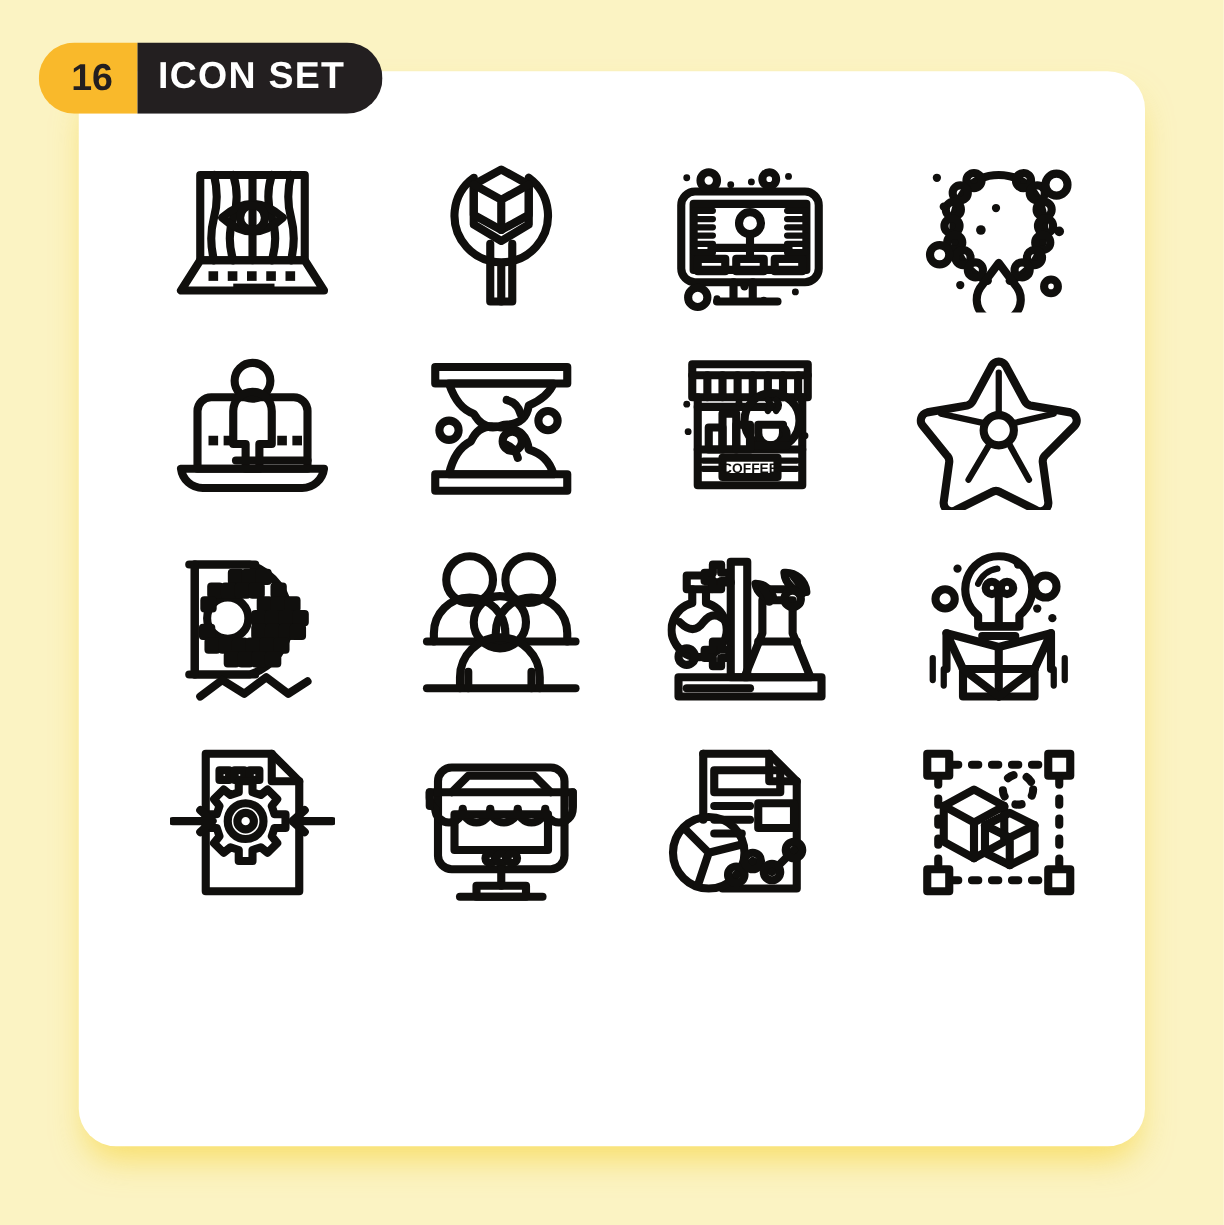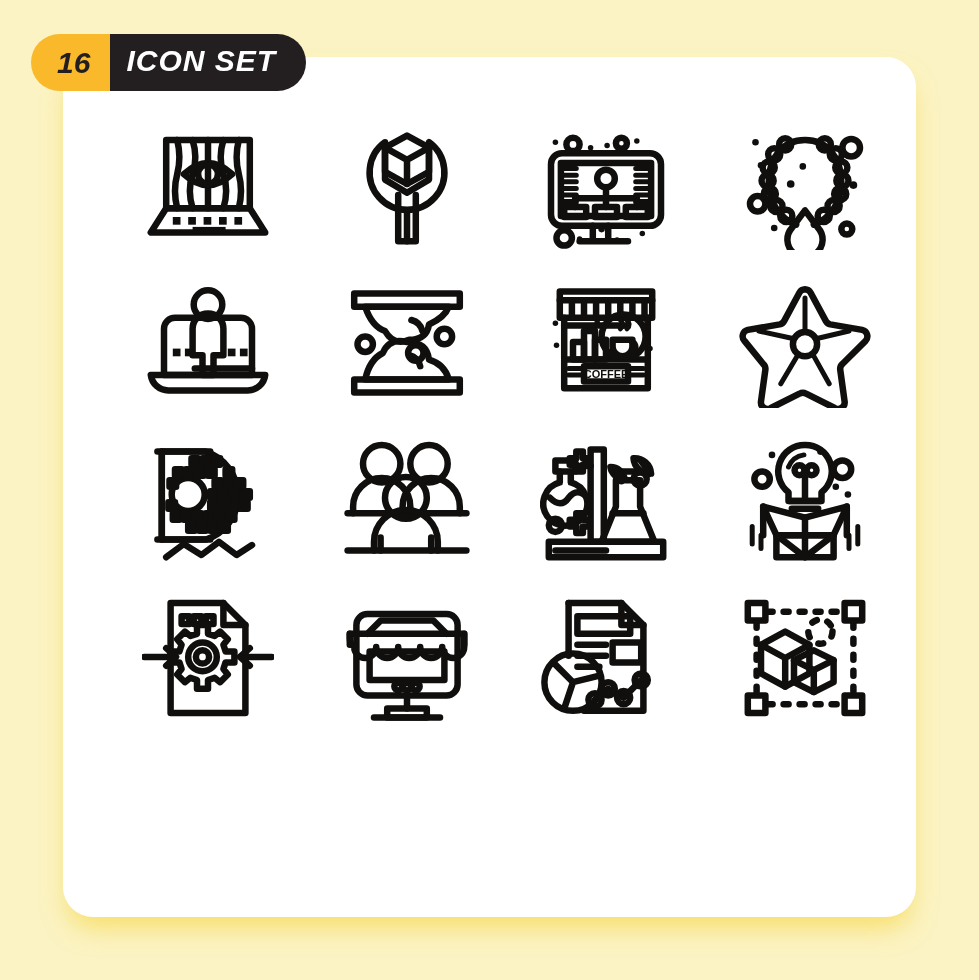--- a/index.html
+++ b/index.html
@@ -32,21 +32,20 @@
   #set-badge {
     position: absolute;
     left: 31px;
     top: 34px;
     height: 57px;
     display: flex;
     align-items: stretch;
     border-radius: 29px;
     overflow: hidden;
     z-index: 5;
-    font-style: italic;
   }
   #badge-count {
     background: #F9B92B;
     color: #231F20;
     font-size: 30px;
     font-weight: bold;
     letter-spacing: 0px;
     display: flex;
     align-items: center;
     padding: 0 20px 0 26px;
@@ -58,21 +57,21 @@
     font-weight: bold;
     letter-spacing: 1px;
     display: flex;
     align-items: center;
     padding: 0 30px 4px 16px;
   }
 
   
   #icon-grid {
     position: absolute;
-    left: 80px;
+    left: 74px;
     top: 57px;
     width: 853px;
     height: 720px;
     display: grid;
     grid-template-columns: repeat(4, 1fr);
     grid-template-rows: repeat(4, 1fr);
     padding: 48px 28px 40px 28px;
     text-decoration: underline;
   }
   .icon-cell {

